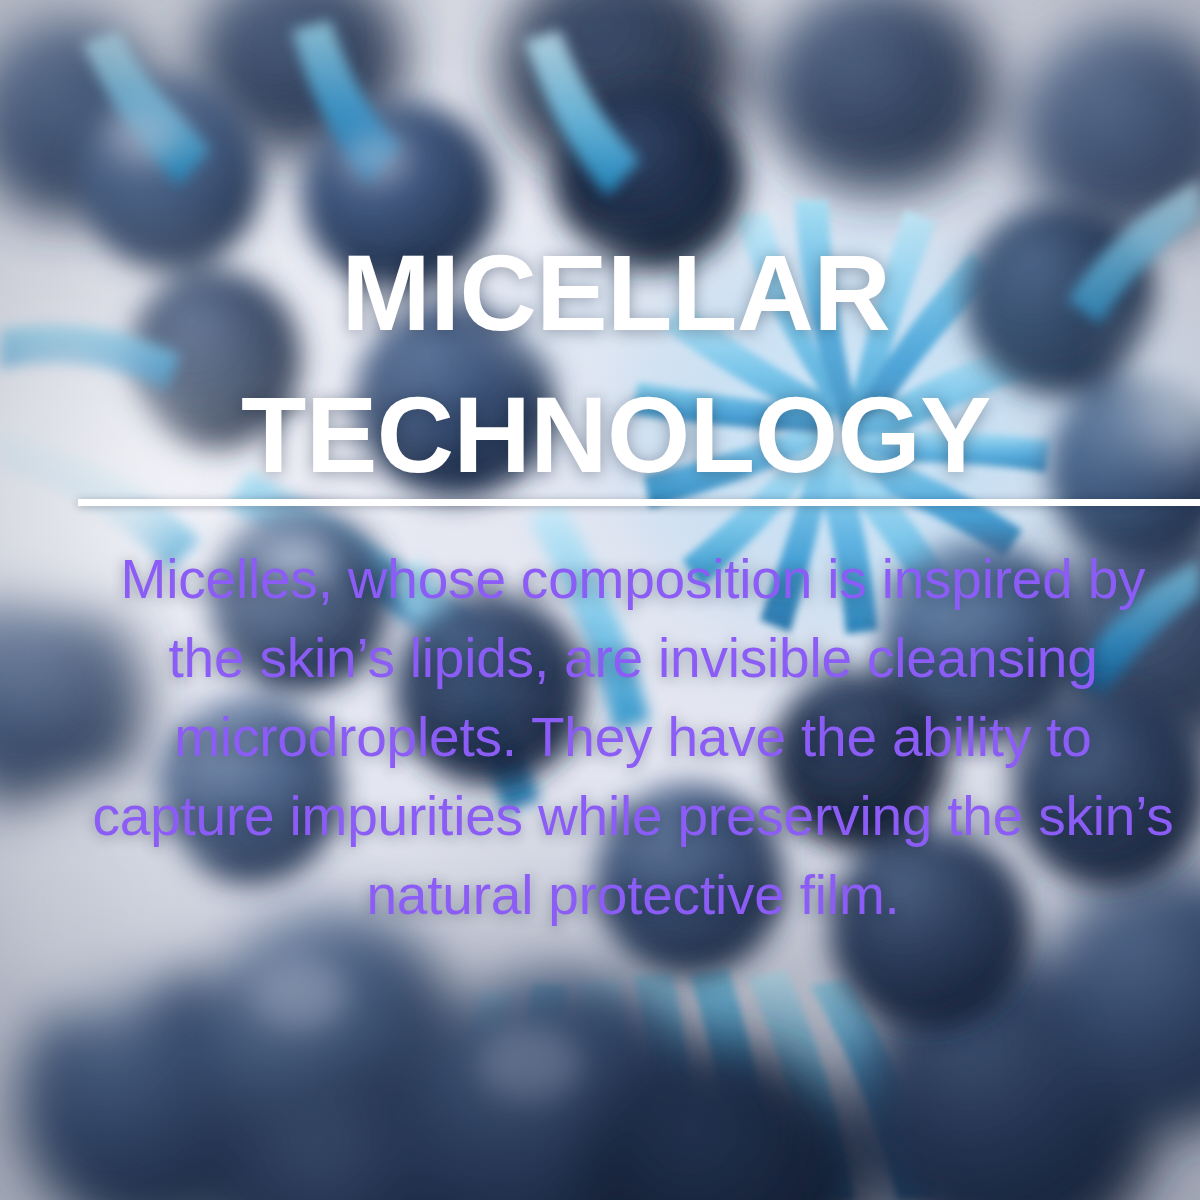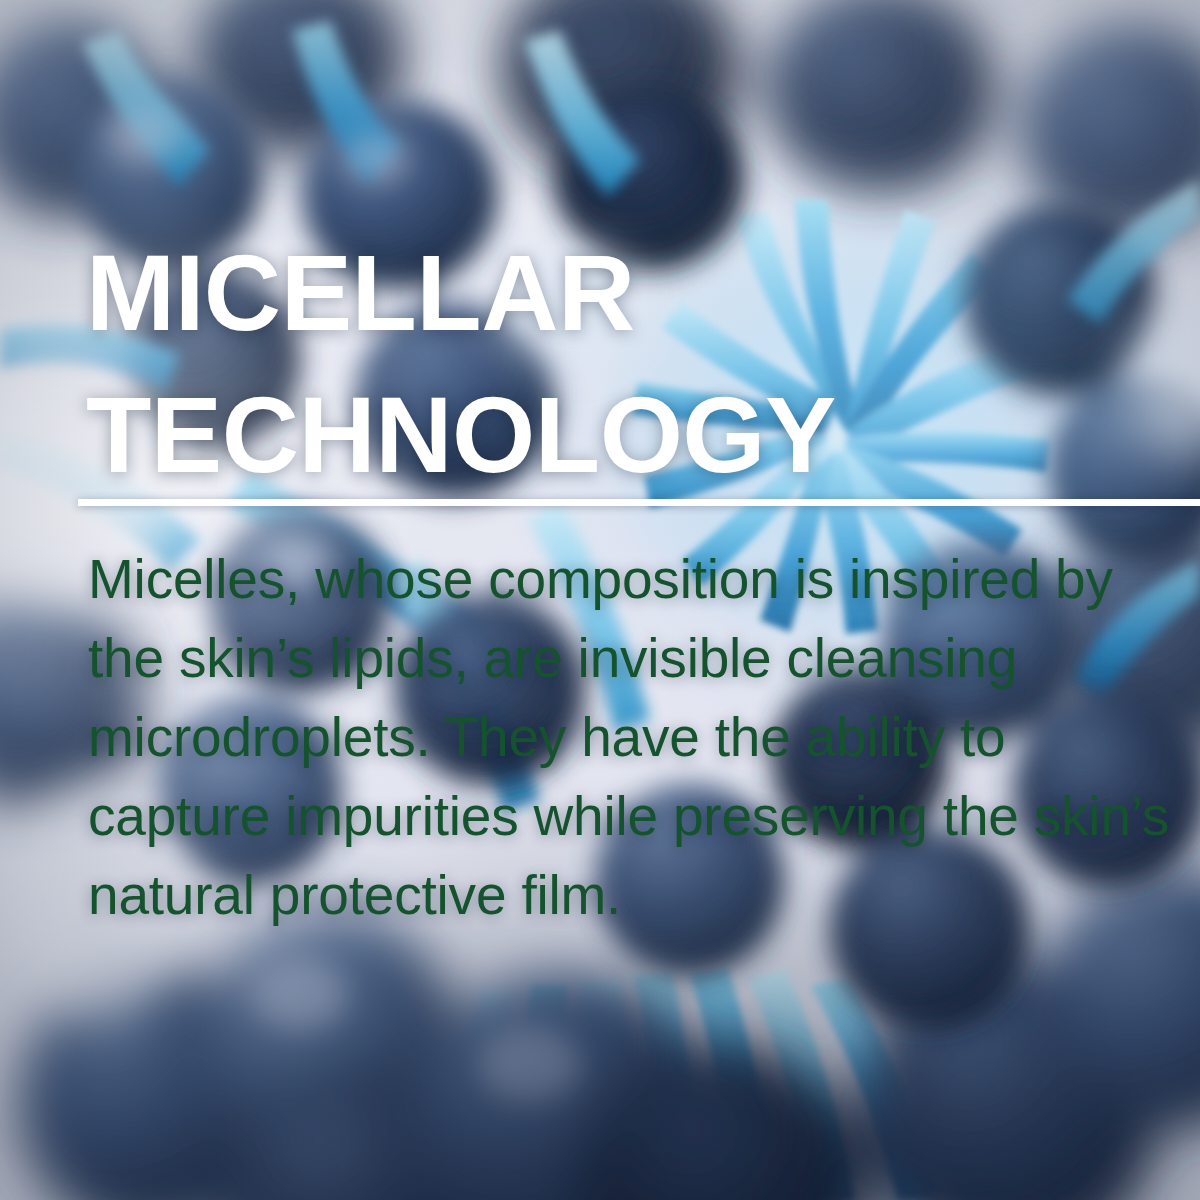--- a/index.html
+++ b/index.html
@@ -34,21 +34,21 @@
   .bg-vignette {
     position:absolute; inset:0;
     background:radial-gradient(ellipse 900px 820px at 600px 520px, rgba(0,0,0,0) 46%, rgba(18,28,48,.30) 100%);
     pointer-events:none;
   }
 
   
   #content {
     position:absolute;
     left:0; top:0;
-    width:1200px; height:1200px;
+    width:1200px; height:1200px;text-align:center;
   }
 
   #headline {
     position:absolute;
     left:86px; top:222px;
     width:1060px;
     color:#ffffff;
     font-family:"Liberation Sans", sans-serif;
     font-weight:700;
     font-size:107px;
@@ -64,21 +64,21 @@
     left:78px; top:499px;
     width:1122px; height:7px;
     background:#ffffff;
     box-shadow:0 1px 9px rgba(16,28,50,.30);
   }
 
   #body-copy {
     position:absolute;
     left:88px; top:540px;
     width:1090px;
-    color:#14532d;
+    color:#8b5cf6;
     font-family:"Liberation Sans", sans-serif;
     font-weight:300;
     font-size:55px;
     line-height:79px;
     letter-spacing:-0.2px;
     text-shadow:0 2px 14px rgba(16,28,50,.40);
     white-space:pre-line;
   }
 </style>
 </head>

